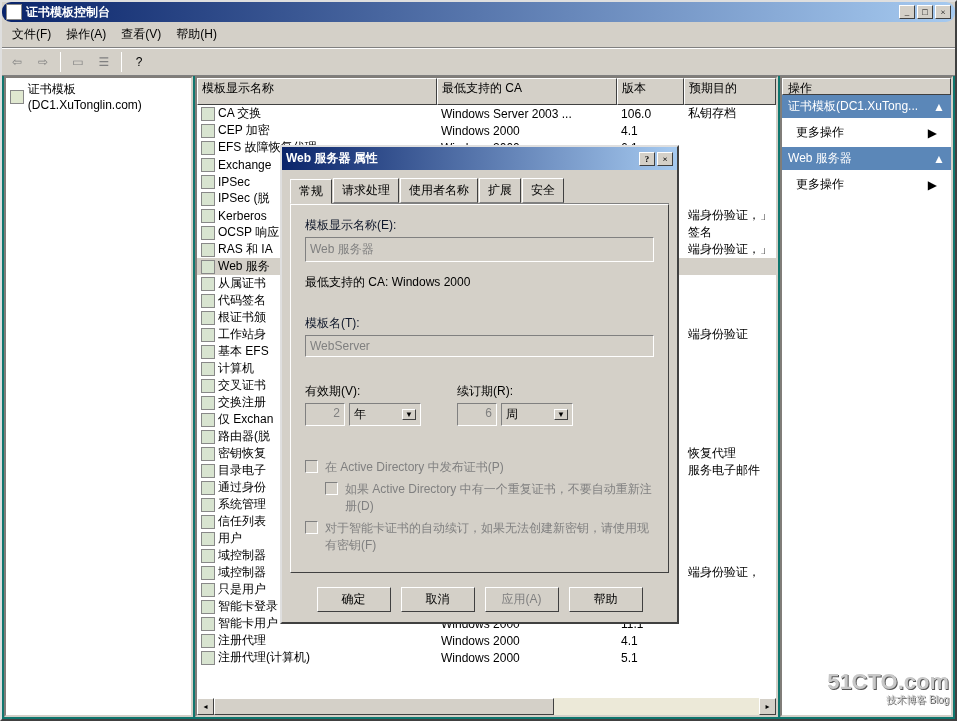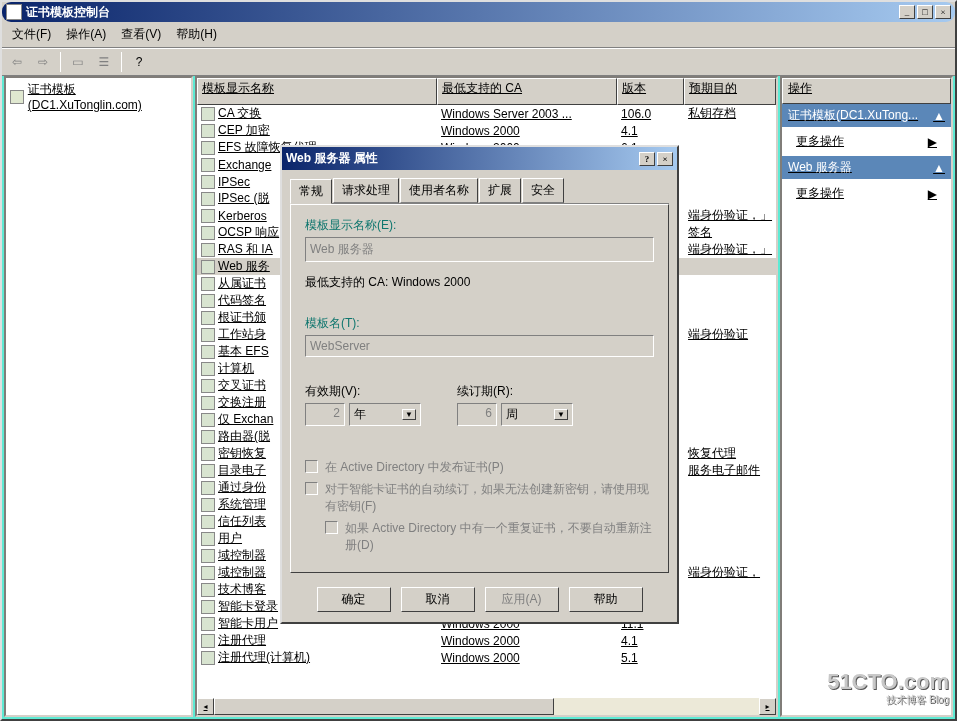--- a/index.html
+++ b/index.html
@@ -59,22 +59,21 @@
   align-items: center;
   padding: 0 4px;
   gap: 4px;
 }
 .tbtn { width: 22px; height: 22px; border: 1px solid transparent; display:flex;align-items:center;justify-content:center; color:#808080;}
 .tbtn.enabled { color:#000; }
 .sep { width:1px; height:20px; background:#808080; border-right:1px solid #fff; margin:0 2px;}
 .main {
   flex: 1;
   display: flex;
-  background: #5eead4;
-  text-decoration: underline;
+  background: #0f766e;
 }
 .tree {
   width: 200px;
   background: #fff;
   border: 2px inset #d4d0c8;
   margin: 0 2px 2px 2px;
 }
 .tree-item {
   padding: 3px 4px;
   display: flex; align-items: center; gap: 4px;
@@ -125,21 +124,21 @@
   border: 2px inset #d4d0c8;
   margin: 0 2px 2px 0;
   display: flex;
   flex-direction: column;
 }
 .actions-head {
   background: #d4d0c8;
   border: 1px solid;
   border-color: #fff #404040 #404040 #fff;
   padding: 1px 5px;
-  height: 26px;
+  height: 17px;
 }
 .actions-sect {
   background: #5b87b8;
   color: #fff;
   padding: 3px 6px;
   display: flex; justify-content: space-between; align-items:center;
 }
 .actions-item {
   padding: 6px 14px;
   display:flex; justify-content: space-between; align-items:center;
@@ -184,21 +183,21 @@
   top: 1px;
 }
 .dbody {
   margin: 0 8px 8px 8px;
   border: 1px solid;
   border-color: #fff #404040 #404040 #fff;
   border-top: 1px solid #fff;
   padding: 12px 14px 18px 14px;
 }
 .flabel { margin-bottom: 3px; }
-.disabled { color: #0f766e; }
+.disabled { color: #0f172a; }
 .finput {
   width: 100%;
   background: #d4d0c8;
   border: 1px solid;
   border-color: #808080 #fff #fff #808080;
   padding: 3px 4px;
   color: #808080;
   margin-bottom: 12px;
 }
 .period-row { display:flex; align-items:flex-start; gap: 36px; }
@@ -537,21 +536,21 @@
               <span class="row-icon"></span>
               <span>域控制器</span>
             </div>
             <div class="cell col-ca"></div>
             <div class="cell col-ver"></div>
             <div class="cell col-purpose">端身份验证，</div>
           </div>
           <div class="row">
             <div class="cell col-name">
               <span class="row-icon"></span>
-              <span>技术博客</span>
+              <span>只是用户</span>
             </div>
             <div class="cell col-ca"></div>
             <div class="cell col-ver"></div>
             <div class="cell col-purpose"></div>
           </div>
           <div class="row">
             <div class="cell col-name">
               <span class="row-icon"></span>
               <span>智能卡登录</span>
             </div>
@@ -666,27 +665,27 @@
         </div>
       </div>
     </div>
 
     <div style="height:28px;"></div>
 
     <div class="chk-row">
       <div class="chk"></div>
       <div>在 Active Directory 中发布证书(P)</div>
     </div>
+    <div class="chk-row" style="margin-left:20px;">
+      <div class="chk"></div>
+      <div>如果 Active Directory 中有一个重复证书，不要自动重新注册(D)</div>
+    </div>
     <div class="chk-row">
       <div class="chk"></div>
       <div>对于智能卡证书的自动续订，如果无法创建新密钥，请使用现有密钥(F)</div>
-    </div>
-    <div class="chk-row" style="margin-left:20px;">
-      <div class="chk"></div>
-      <div>如果 Active Directory 中有一个重复证书，不要自动重新注册(D)</div>
     </div>
   </div>
   <div class="dbtns">
     <div class="btn">确定</div>
     <div class="btn">取消</div>
     <div class="btn disabled">应用(A)</div>
     <div class="btn">帮助</div>
   </div>
 </div>
 

